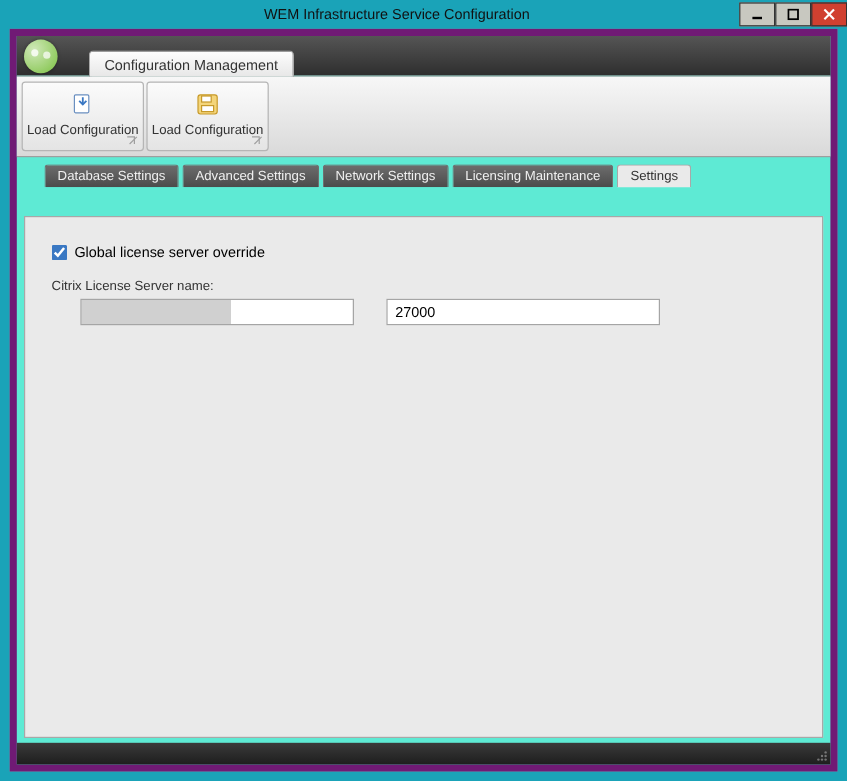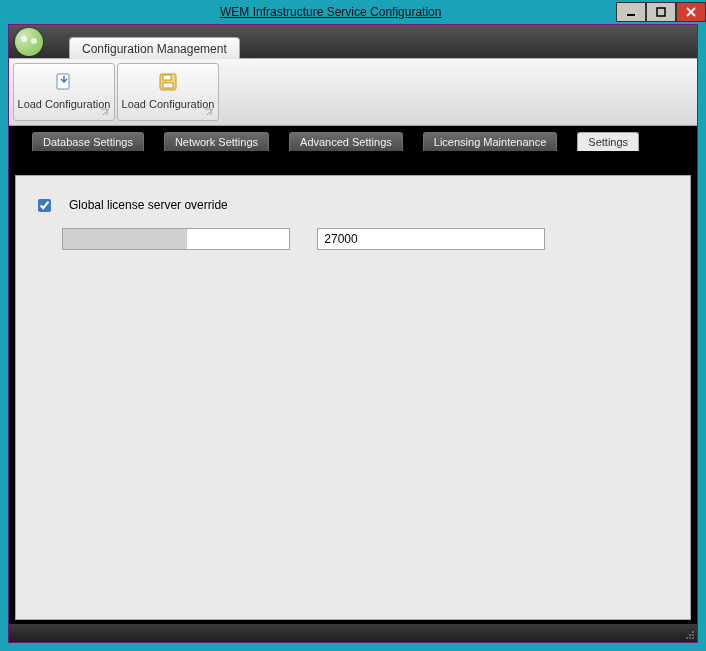--- a/index.html
+++ b/index.html
@@ -1,56 +1,56 @@
 <!DOCTYPE html>
 <html><head>
 <meta charset="utf-8">
 <style>
   * { box-sizing: border-box; margin: 0; padding: 0; }
   html, body { width: 706px; height: 651px; font-family: "Segoe UI", Tahoma, sans-serif; font-size: 12px; }
   body { background: #1aa3b8; overflow: hidden; }
 
-  .window { position: relative; width: 706px; height: 651px; text-decoration: underline; }
+  .window { position: relative; width: 706px; height: 651px; }
 
   
   .titlebar { height: 24px; background: linear-gradient(#1aa3b8, #1aa3b8); display: flex; align-items: center; color: #000; }
   .titlebar .spacer { width: 220px; }
   .title-text { flex: 0 0 auto; font-size: 12px; color: #111; }
   .titlebar-buttons { margin-left: auto; display: flex; }
   .tb-btn { width: 30px; height: 20px; border: 1px solid #333; margin-top: 0px; display: flex; align-items: center; justify-content: center; font-weight: bold; font-size: 12px; cursor: pointer; }
   .tb-min, .tb-max { background: #c8c8c0; }
   .tb-close { background: #d04030; color: #fff; }
   .tb-min svg, .tb-max svg, .tb-close svg { pointer-events: none; }
 
   
-  .frame { position: absolute; left: 8px; top: 24px; right: 8px; bottom: 8px; background: #000000; border: 1px solid #701a75; }
+  .frame { position: absolute; left: 8px; top: 24px; right: 8px; bottom: 8px; background: #5eead4; border: 6px solid #701a75; }
 
   
   .app-header { height: 33px; background: linear-gradient(#555555, #2e2e2e); display: flex; align-items: flex-end; padding-left: 60px; }
   .app-logo { position: absolute; left: 6px; top: 3px; width: 28px; height: 28px; border-radius: 14px; background: radial-gradient(circle at 30% 30%, #cfe8b8, #7cc142); box-shadow: 0 0 3px rgba(0,0,0,.4); }
   .app-logo::before { content:""; position:absolute; left:6px; top:8px; width:6px; height:6px; background:#fff; border-radius:50%; opacity:.8; }
   .app-logo::after { content:""; position:absolute; right:6px; top:10px; width:6px; height:6px; background:#fff; border-radius:50%; opacity:.7; }
 
   .ribbon-tab { height: 22px; padding: 0 12px; display: flex; align-items: center; background: linear-gradient(#fdfdfd,#e7e7e7); border: 1px solid #a8a8a8; border-bottom: none; border-radius: 4px 4px 0 0; margin-bottom: -1px; color: #333; }
 
   
   .ribbon-body { height: 68px; background: linear-gradient(#f7f7f7,#d9d9d9); border-top: 1px solid #b5b5b5; border-bottom: 1px solid #9e9e9e; display: flex; align-items: stretch; padding: 4px; gap: 2px; }
   .ribbon-group { position: relative; width: 102px; border: 1px solid #b5b5b5; border-radius: 3px; background: linear-gradient(#fbfbfb,#e4e4e4); display: flex; flex-direction: column; align-items: center; justify-content: flex-start; padding-top: 8px; cursor: pointer; }
   .ribbon-group .icon { width: 20px; height: 20px; margin-bottom: 6px; }
   .ribbon-group .label { font-size: 11px; color: #333; text-align: center; line-height: 1.1; }
   .ribbon-group .dialog-launcher { position: absolute; bottom: 2px; right: 4px; width: 10px; height: 10px; opacity: .55; }
 
   
-  .tabstrip { margin: 6px 6px 0 6px; display: flex; gap: 20px; align-items: flex-end; padding-left: 17px; }
+  .tabstrip { margin: 6px 6px 0 6px; display: flex; gap: 3px; align-items: flex-end; padding-left: 17px; }
   .tab { padding: 3px 10px; font-size: 11px; border: 1px solid #6f6f6f; border-bottom: none; border-radius: 3px 3px 0 0; background: linear-gradient(#6c6c6c,#4b4b4b); color: #f0f0f0; cursor: pointer; }
   .tab.active { background: #eaeaea; color: #333; border-color: #a8a8a8; }
 
   
   .content-panel { position: absolute; left: 6px; right: 6px; top: 150px; bottom: 22px; background: #eaeaea; border: 1px solid #a8a8a8; padding: 22px; }
-  .checkbox-row { display: flex; align-items: flex-end; gap: 18px; margin-bottom: 16px; }
+  .checkbox-row { display: flex; align-items: flex-end; gap: 6px; margin-bottom: 16px; }
   .checkbox-row input { accent-color: #3a78c3; }
   .field-label { font-size: 11px; color: #333; margin-bottom: 4px; }
   .field-input { width: 228px; height: 22px; border: 1px solid #a5a5a5; background: #fff; padding: 10px 6px; font-size: 12px; margin-left: 24px; margin-bottom: 16px; }
   .field-input.greyed { background: linear-gradient(to right, #d0d0d0 0%, #d0d0d0 55%, #fff 55%, #fff 100%); color: transparent; }
 
   
   .statusbar { position: absolute; left: 0; right: 0; bottom: 0; height: 18px; background: linear-gradient(#3a3a3a,#1e1e1e); }
   .resize-grip { position: absolute; right: 2px; bottom: 2px; width: 12px; height: 12px; opacity: .6; }
   .resize-grip svg { display: block; }
 </style>
@@ -114,32 +114,33 @@
         <div class="label">Load Configuration</div>
         <svg class="dialog-launcher" width="10" height="10">
             <path d="M1 1h6v6" fill="none" stroke="#666"></path>
             <line x1="3" y1="7" x2="9" y2="1" stroke="#666"></line>
           </svg>
       </div>
     </div>
 
     <div class="tabstrip">
       <div class="tab"><span>Database Settings</span></div>
+      <div class="tab"><span>Advanced Settings</span></div>
       <div class="tab"><span>Network Settings</span></div>
-      <div class="tab"><span>Advanced Settings</span></div>
       <div class="tab"><span>Licensing Maintenance</span></div>
       <div class="tab active"><span>Settings</span></div>
     </div>
 
     <div class="content-panel">
       <div class="checkbox-row">
         <input type="checkbox" checked="" style="">
         <label>Global license server override</label>
       </div>
 
+      <div class="field-label">Citrix License Server name:</div>
       <input class="field-input greyed" type="text" value="" style="">
 
       <input class="field-input" type="text" value="27000" style="">
     </div>
 
     <div class="statusbar">
       <div class="resize-grip">
         <svg width="12" height="12">
           <circle cx="10" cy="10" r="1" fill="#aaa"></circle>
           <circle cx="7" cy="10" r="1" fill="#aaa"></circle>

